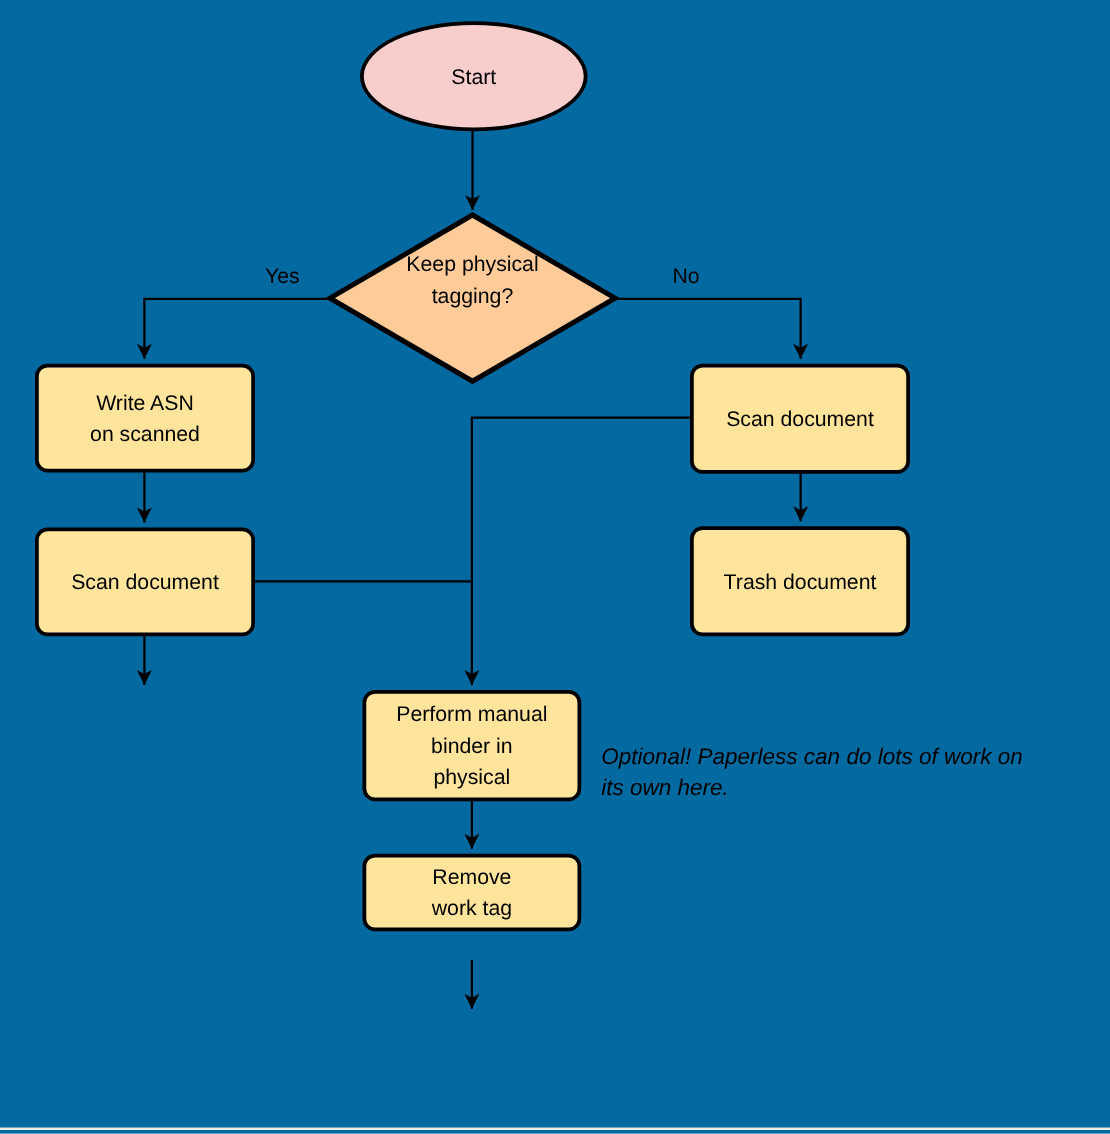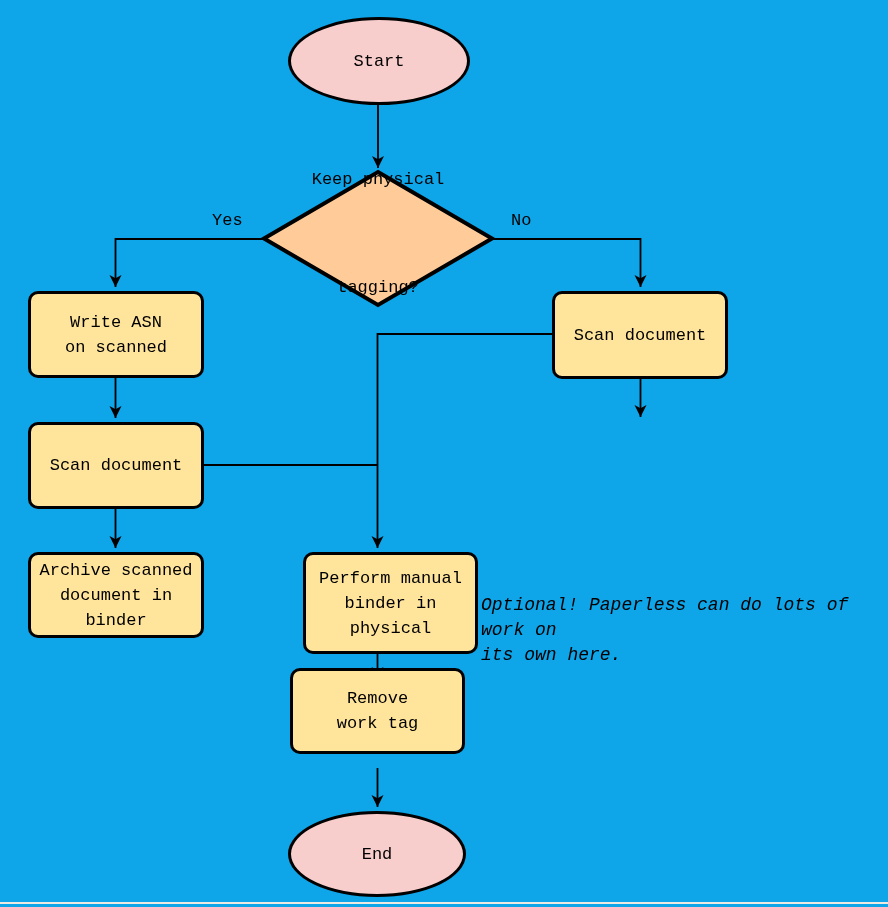--- a/index.html
+++ b/index.html
@@ -1,21 +1,21 @@
 <!DOCTYPE html>
 <html style="--terminator-fill: #F8CECC; --decision-fill: #FFCC99; --process-fill: #FFE49C; --border: #000000; --edge: #000000;"><head>
 <meta charset="utf-8">
 <style>
   html, body { margin: 0; padding: 0; background: #ffffff; }
   .canvas {
     position: relative;
     width: 888px;
     height: 907px;
-    background: #0ea5e9;
-    font-family: Liberation Mono, monospace;
+    background: #0369a1;
+    font-family: Liberation Sans, sans-serif;
     overflow: hidden;
     color: #000;
   }
   .edge-layer {
     position: absolute;
     left: 0; top: 0;
     width: 888px; height: 907px;
   }
   .node {
     position: absolute;
@@ -96,62 +96,57 @@
       <path d="M377.5 768 L377.5 807" marker-end="url(#arrow)"></path>
     </g>
 
     <polygon points="378,172 492,238.5 378,305 264,238.5" stroke="#000" stroke-width="4" stroke-linejoin="miter" fill="#FFCC99"></polygon>
   </svg>
 
   <div class="node terminator" style="left:288px; top:17px; width:182px; height:88px;">
     <span>Start</span>
   </div>
 
-  <div class="decision-label" style="left:264px; top:167px; width:228px; height:133px;justify-content:space-between;">
+  <div class="decision-label" style="left:264px; top:157px; width:228px; height:133px;">
     <span>Keep physical</span>
     <span>tagging?</span>
   </div>
 
   <div class="edge-label" style="left:212px; top:212px;">Yes</div>
-  <div class="edge-label" style="left:511px; top:212px;">No</div>
+  <div class="edge-label" style="left:538px; top:212px;">No</div>
 
   <div class="node process" style="left:28px; top:291px; width:176px; height:87px;">
     <span>Write ASN</span>
     <span>on scanned</span>
   </div>
 
   <div class="node process" style="left:28px; top:422px; width:176px; height:87px;">
     <span>Scan document</span>
   </div>
 
-  <div class="node process" style="left:28px; top:552px; width:176px; height:86px;">
-    <span>Archive scanned</span>
-    <span>document in</span>
-    <span>binder</span>
-  </div>
 
   <div class="node process" style="left:552px; top:291px; width:176px; height:88px;">
     <span>Scan document</span>
   </div>
 
+  <div class="node process" style="left:552px; top:421px; width:176px; height:88px;">
+    <span>Trash document</span>
+  </div>
 
-  <div class="node process" style="left:303px; top:552px; width:175px; height:102px;">
+  <div class="node process" style="left:290px; top:552px; width:175px; height:89px;">
     <span>Perform manual</span>
     <span>binder in</span>
     <span>physical</span>
   </div>
 
-  <div class="node process" style="left:290px; top:668px; width:175px; height:86px;justify-content:center;">
+  <div class="node process" style="left:290px; top:683px; width:175px; height:62px;justify-content:center;">
     <span>Remove</span>
     <span>work tag</span>
   </div>
 
-  <div class="node terminator" style="left:288px; top:811px; width:178px; height:86px;">
-    <span>End</span>
-  </div>
 
   <div class="note" style="left:481px; top:593px; width:420px;">
     <span>Optional! Paperless can do lots of work on</span>
     <span>its own here.</span>
   </div>
 
   <div class="bottom-rule"></div>
 </div>
 
 </body></html>

